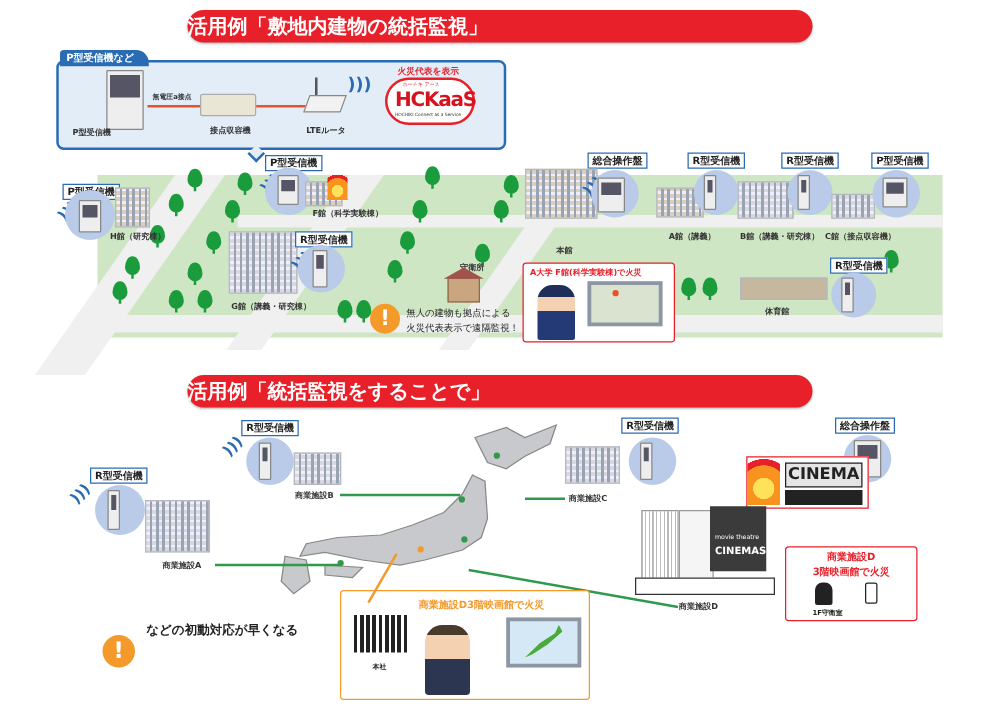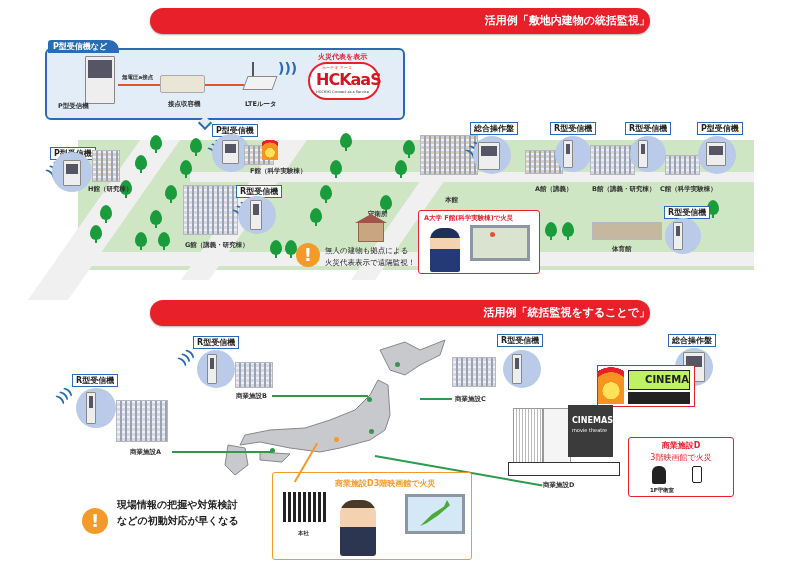--- a/index.html
+++ b/index.html
@@ -1,18 +1,18 @@
 <!DOCTYPE html>
 <html><head>
 <meta charset="utf-8">
 <style>
 *{box-sizing:border-box;margin:0;padding:0}
 body{width:800px;height:573px;background:#fff;font-family:"DejaVu Sans",sans-serif;position:relative;overflow:hidden;color:#222}
 .abs{position:absolute}
-.banner{position:absolute;left:150px;width:500px;height:26px;background:#e8202a;border-radius:13px;color:#fff;font-size:11px;font-weight:bold;text-align:right;line-height:26px;box-shadow:0 1px 2px rgba(0,0,0,.3)}
+.banner{position:absolute;left:150px;width:500px;height:26px;background:#e8202a;border-radius:13px;color:#fff;font-size:16px;font-weight:bold;text-align:left;line-height:26px;box-shadow:0 1px 2px rgba(0,0,0,.3)}
 .lbl{position:absolute;background:#fff;border:1.5px solid #2a6cb3;font-size:8px;font-weight:bold;padding:0 3px;line-height:11px;color:#222;white-space:nowrap}
 .cap{position:absolute;font-size:6.5px;font-weight:bold;color:#333;white-space:nowrap}
 .circle{position:absolute;border-radius:50%;background:#b9cbe8}
 .wifi{position:absolute;color:#2a6cb3;font-size:12px;font-weight:bold;transform:rotate(-45deg)}
 .tree{position:absolute;width:12px;height:18px}
 .tree:before{content:"";position:absolute;left:0;top:0;width:12px;height:15px;background:#1a9b3c;border-radius:50% 50% 50% 50%/60% 60% 40% 40%}
 .tree:after{content:"";position:absolute;left:5px;top:14px;width:2px;height:4px;background:#1a9b3c}
 .bldg{position:absolute;background:#d7d9de;border:1px solid #b5b8bf}
 .bldg.win{background-image:repeating-linear-gradient(90deg,transparent 0 3px,#9aa3b1 3px 5px),repeating-linear-gradient(0deg,transparent 0 3px,#eef 3px 5px)}
 .device{position:absolute;background:#eee;border:1px solid #888;border-radius:1px}
@@ -130,21 +130,21 @@
 <div class="lbl" style="left:625px;top:122px">R型受信機</div>
 <div class="bldg win" style="left:590px;top:145px;width:45px;height:30px"></div>
 <div class="circle" style="left:630px;top:136px;width:36px;height:36px"></div>
 <div class="device" style="left:638px;top:140px;width:10px;height:28px"></div>
 <div class="cap" style="left:592px;top:185px">B館（講義・研究棟）</div>
 
 <div class="lbl" style="left:697px;top:122px">P型受信機</div>
 <div class="bldg win" style="left:665px;top:155px;width:35px;height:20px"></div>
 <div class="circle" style="left:698px;top:136px;width:38px;height:38px"></div>
 <div class="device" style="left:706px;top:142px;width:20px;height:24px"></div>
-<div class="cap" style="left:660px;top:185px">C館（科学実験棟）</div>
+<div class="cap" style="left:660px;top:185px">C館（接点収容機）</div>
 
 <div class="lbl" style="left:664px;top:206px">R型受信機</div>
 <div class="bldg" style="left:592px;top:222px;width:70px;height:18px;background:#c6b79f"></div>
 <div class="circle" style="left:665px;top:218px;width:36px;height:36px"></div>
 <div class="device" style="left:673px;top:222px;width:10px;height:28px"></div>
 <div class="cap" style="left:612px;top:245px">体育館</div>
 
 <div class="banner" style="top:300px">活用例「統括監視をすることで」</div>
 
 <svg class="abs" style="left:210px;top:330px" width="250" height="160" viewBox="0 0 250 160">
@@ -180,44 +180,43 @@
 <div class="circle" style="left:503px;top:350px;width:38px;height:38px"></div>
 <div class="device" style="left:512px;top:354px;width:10px;height:30px"></div>
 <div class="cap" style="left:455px;top:395px">商業施設C</div>
 <div class="greenline" style="left:420px;top:398px;width:32px"></div>
 
 <div class="lbl" style="left:668px;top:334px">総合操作盤</div>
 <div class="circle" style="left:675px;top:348px;width:38px;height:38px"></div>
 <div class="device" style="left:683px;top:352px;width:22px;height:30px"></div>
 <div class="abs" style="left:597px;top:365px;width:98px;height:42px;background:#fff;border:1.5px solid #e8202a"></div>
 <div class="abs" style="left:598px;top:360px;width:26px;height:44px;background:radial-gradient(circle at 50% 70%,#ffe25a 0 25%,#f7931e 26% 55%,#e8202a 56% 70%,transparent 71%)"></div>
-<div class="abs" style="left:628px;top:370px;width:62px;height:20px;background:#bef264;border:1.5px solid #222;font-size:10px;font-weight:bold;text-align:right;line-height:18px">CINEMA</div>
+<div class="abs" style="left:628px;top:370px;width:62px;height:20px;background:#e5e5e5;border:1.5px solid #222;font-size:13px;font-weight:bold;text-align:center;line-height:18px">CINEMA</div>
 <div class="abs" style="left:628px;top:392px;width:62px;height:12px;background:#222"></div>
 <div class="abs" style="left:513px;top:408px;width:30px;height:60px;background:repeating-linear-gradient(90deg,#fff 0 2px,#bbb 2px 3px);border:1px solid #999"></div>
 <div class="abs" style="left:543px;top:408px;width:28px;height:60px;background:#f5f5f5;border:1px solid #999"></div>
 <div class="abs" style="left:568px;top:405px;width:45px;height:52px;background:#3b3b3b"></div>
-<div class="abs" style="left:572px;top:416px;color:#fff;font-size:8px;font-weight:bold">CINEMAS</div>
+<div class="abs" style="left:572px;top:436px;color:#fff;font-size:8px;font-weight:bold">CINEMAS</div>
 <div class="abs" style="left:572px;top:427px;color:#fff;font-size:5px">movie theatre</div>
 <div class="abs" style="left:508px;top:462px;width:112px;height:14px;border:1px solid #333;background:#fff"></div>
 <div class="cap" style="left:543px;top:481px">商業施設D</div>
 <div class="greenline" style="left:375px;top:455px;width:170px;transform:rotate(10deg);transform-origin:left"></div>
 
 <div class="abs" style="left:628px;top:437px;width:106px;height:60px;background:#fff;border:1.5px solid #e8202a;border-radius:3px"></div>
 <div class="abs" style="left:628px;top:440px;width:106px;text-align:center;font-size:8px;font-weight:bold;color:#e8202a">商業施設D</div>
-<div class="abs" style="left:628px;top:452px;width:106px;text-align:center;font-size:8px;font-weight:normal;color:#e8202a">3階映画館で火災</div>
+<div class="abs" style="left:628px;top:452px;width:106px;text-align:center;font-size:8px;font-weight:bold;color:#e8202a">3階映画館で火災</div>
 <div class="abs" style="left:652px;top:466px;width:14px;height:18px;background:#222;border-radius:6px 6px 2px 2px"></div>
 <div class="abs" style="left:692px;top:466px;width:10px;height:17px;border:1.5px solid #222;border-radius:2px"></div>
 <div class="abs" style="left:650px;top:487px;font-size:5.5px;font-weight:bold">1F守衛室</div>
 
 <div class="abs" style="left:272px;top:472px;width:200px;height:88px;background:#fff;border:1.5px solid #f39a2b;border-radius:3px"></div>
 <div class="abs" style="left:305px;top:440px;width:1.5px;height:45px;background:#f39a2b;transform:rotate(30deg)"></div>
 <div class="abs" style="left:335px;top:478px;font-size:8px;font-weight:bold;color:#f39a2b">商業施設D3階映画館で火災</div>
 <div class="abs" style="left:283px;top:492px;width:44px;height:30px;background:repeating-linear-gradient(90deg,#222 0 3px,#fff 3px 5px)"></div>
 <div class="abs" style="left:298px;top:530px;font-size:5.5px;font-weight:bold">本社</div>
 <div class="abs" style="left:340px;top:500px;width:36px;height:56px;background:linear-gradient(#4a3a2a 0 15%,#f4d1b0 15% 48%,#2d3650 48%);border-radius:14px 14px 3px 3px"></div>
 <div class="abs" style="left:405px;top:494px;width:60px;height:40px;background:#d4e9f5;border:3px solid #8d96a3"></div>
 <div class="abs" style="left:420px;top:500px;width:30px;height:26px;background:#4caa3c;clip-path:polygon(90% 0,100% 20%,60% 60%,20% 90%,0 100%,40% 55%,80% 25%)"></div>
 
 <div class="abs" style="left:82px;top:508px;width:26px;height:26px;border-radius:50%;background:#f39a2b;color:#fff;font-size:18px;font-weight:bold;text-align:center;line-height:26px">!</div>
 <div class="abs" style="left:117px;top:497px;font-size:10px;font-weight:bold;line-height:16px;color:#222">
-  <div>現場情報の把握や対策検討</div>
   <div>などの初動対応が早くなる</div>
 </div>
 
 </body></html>

